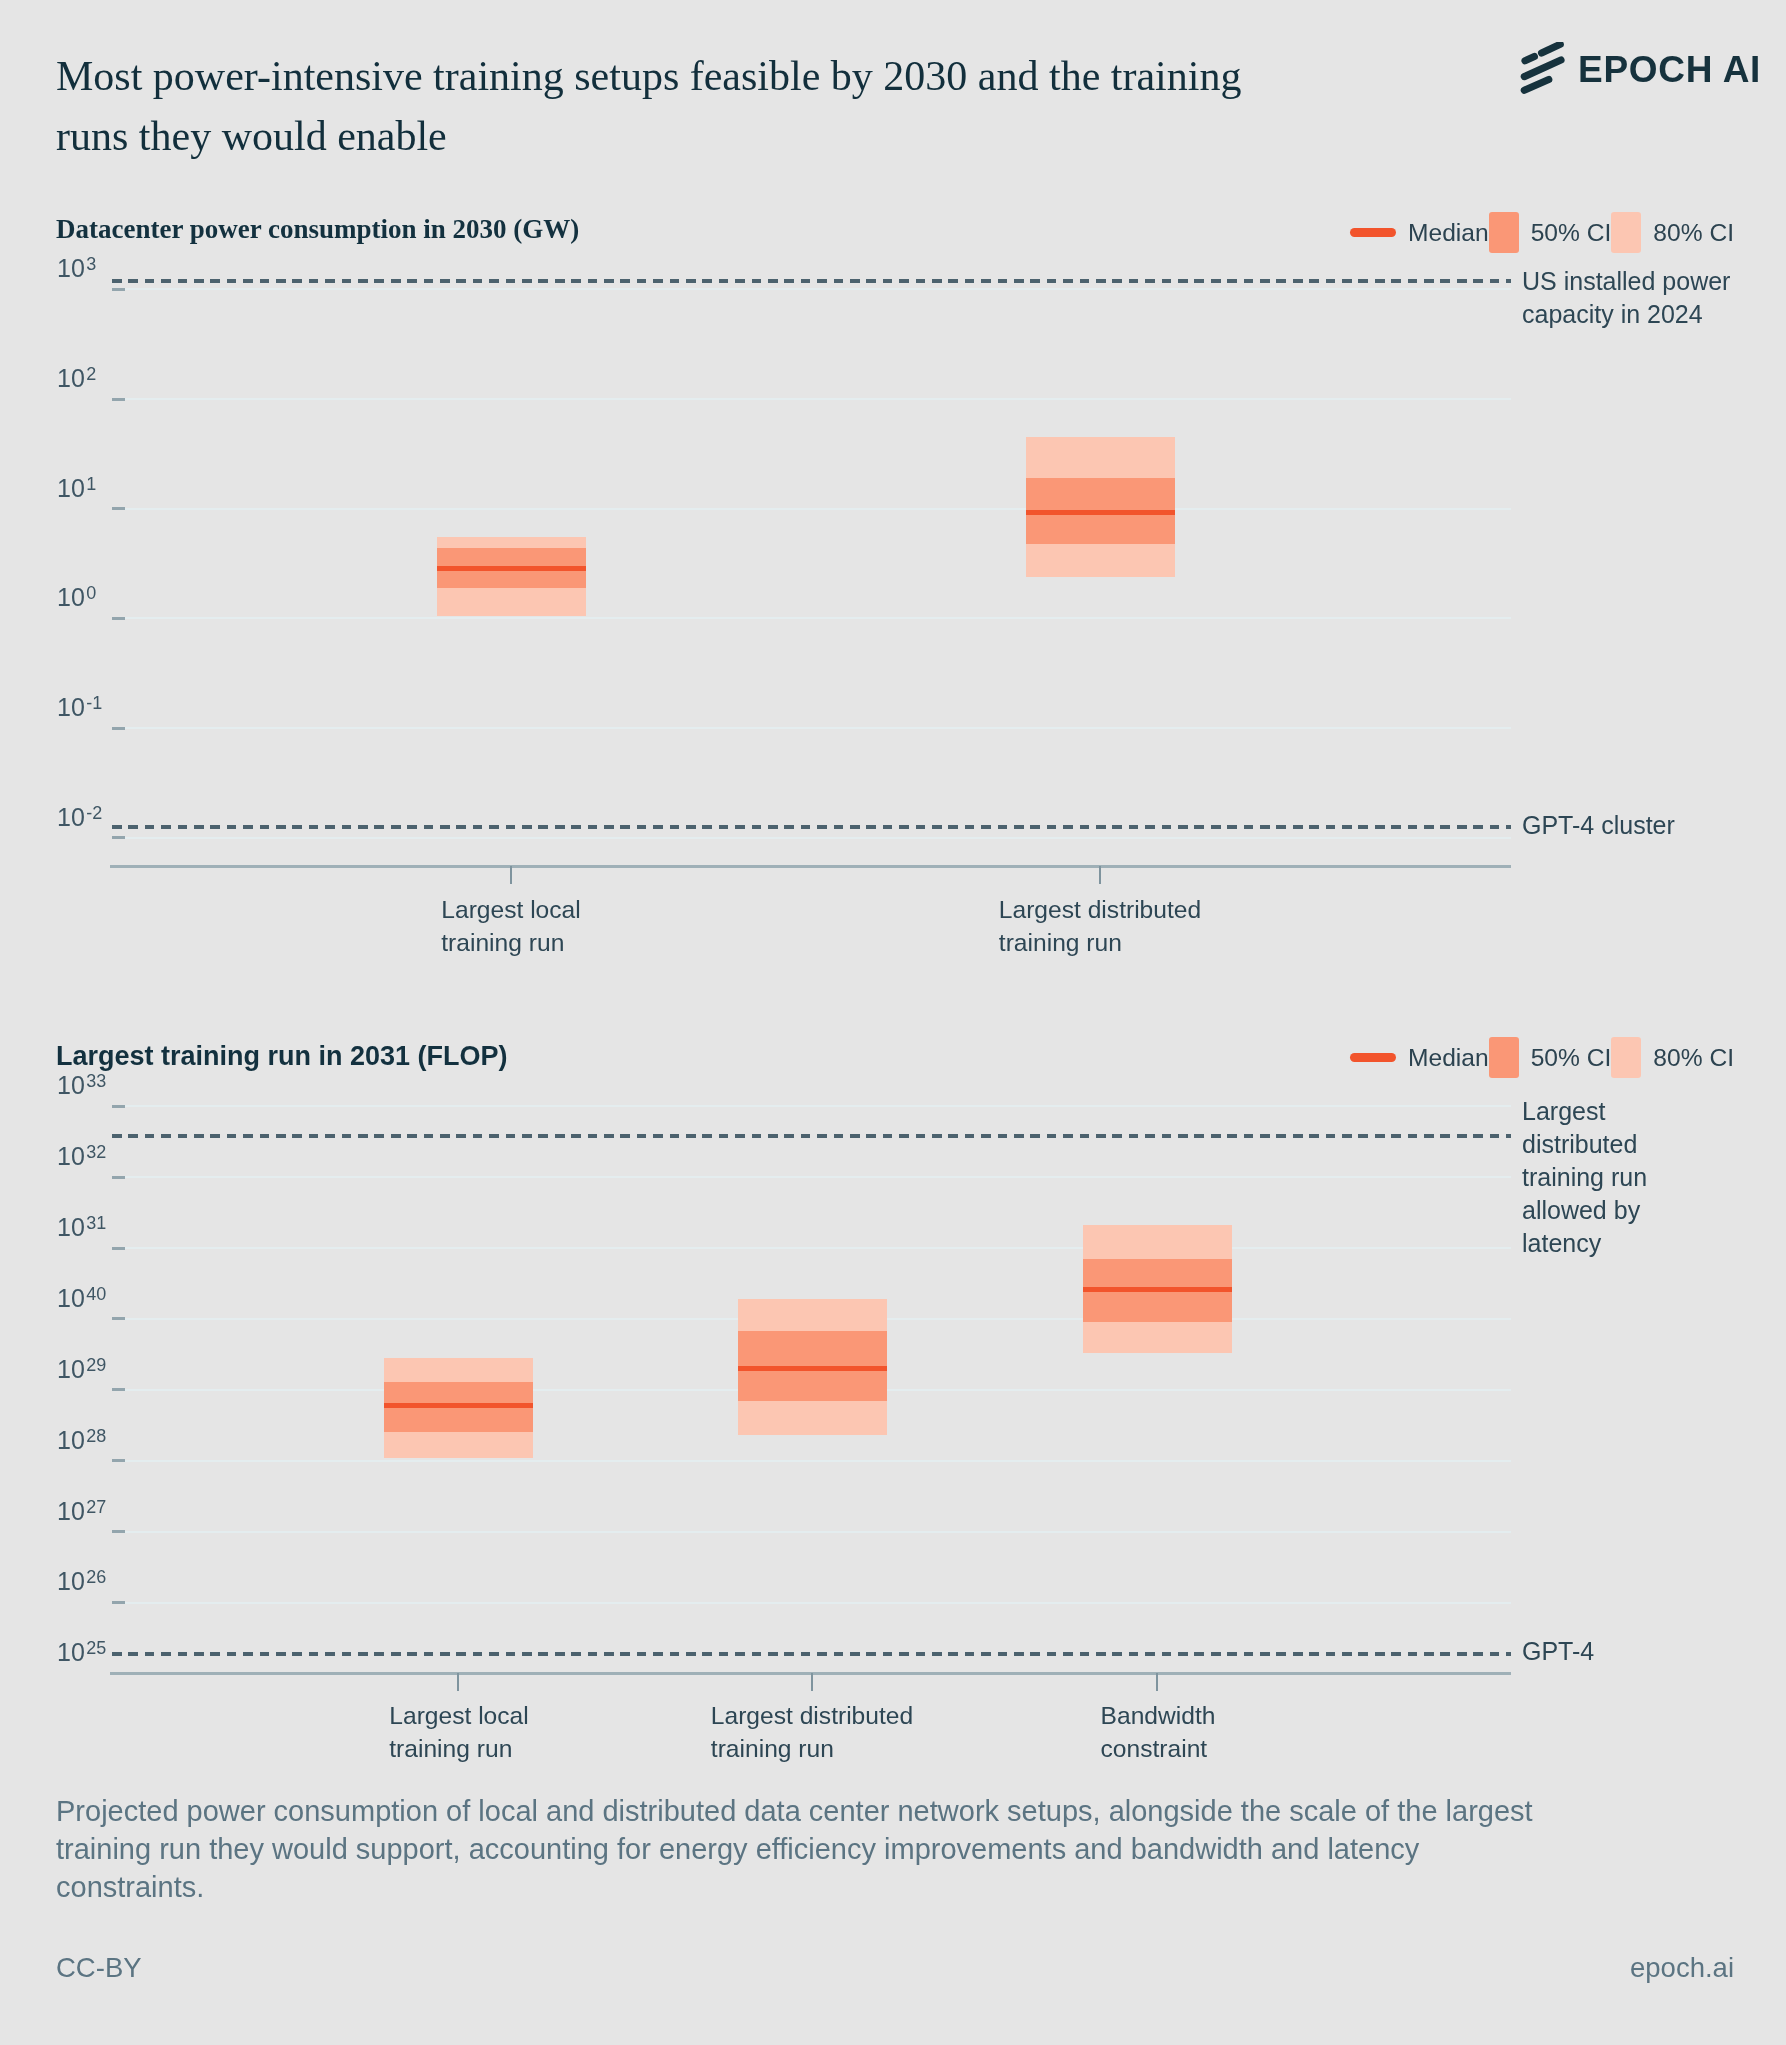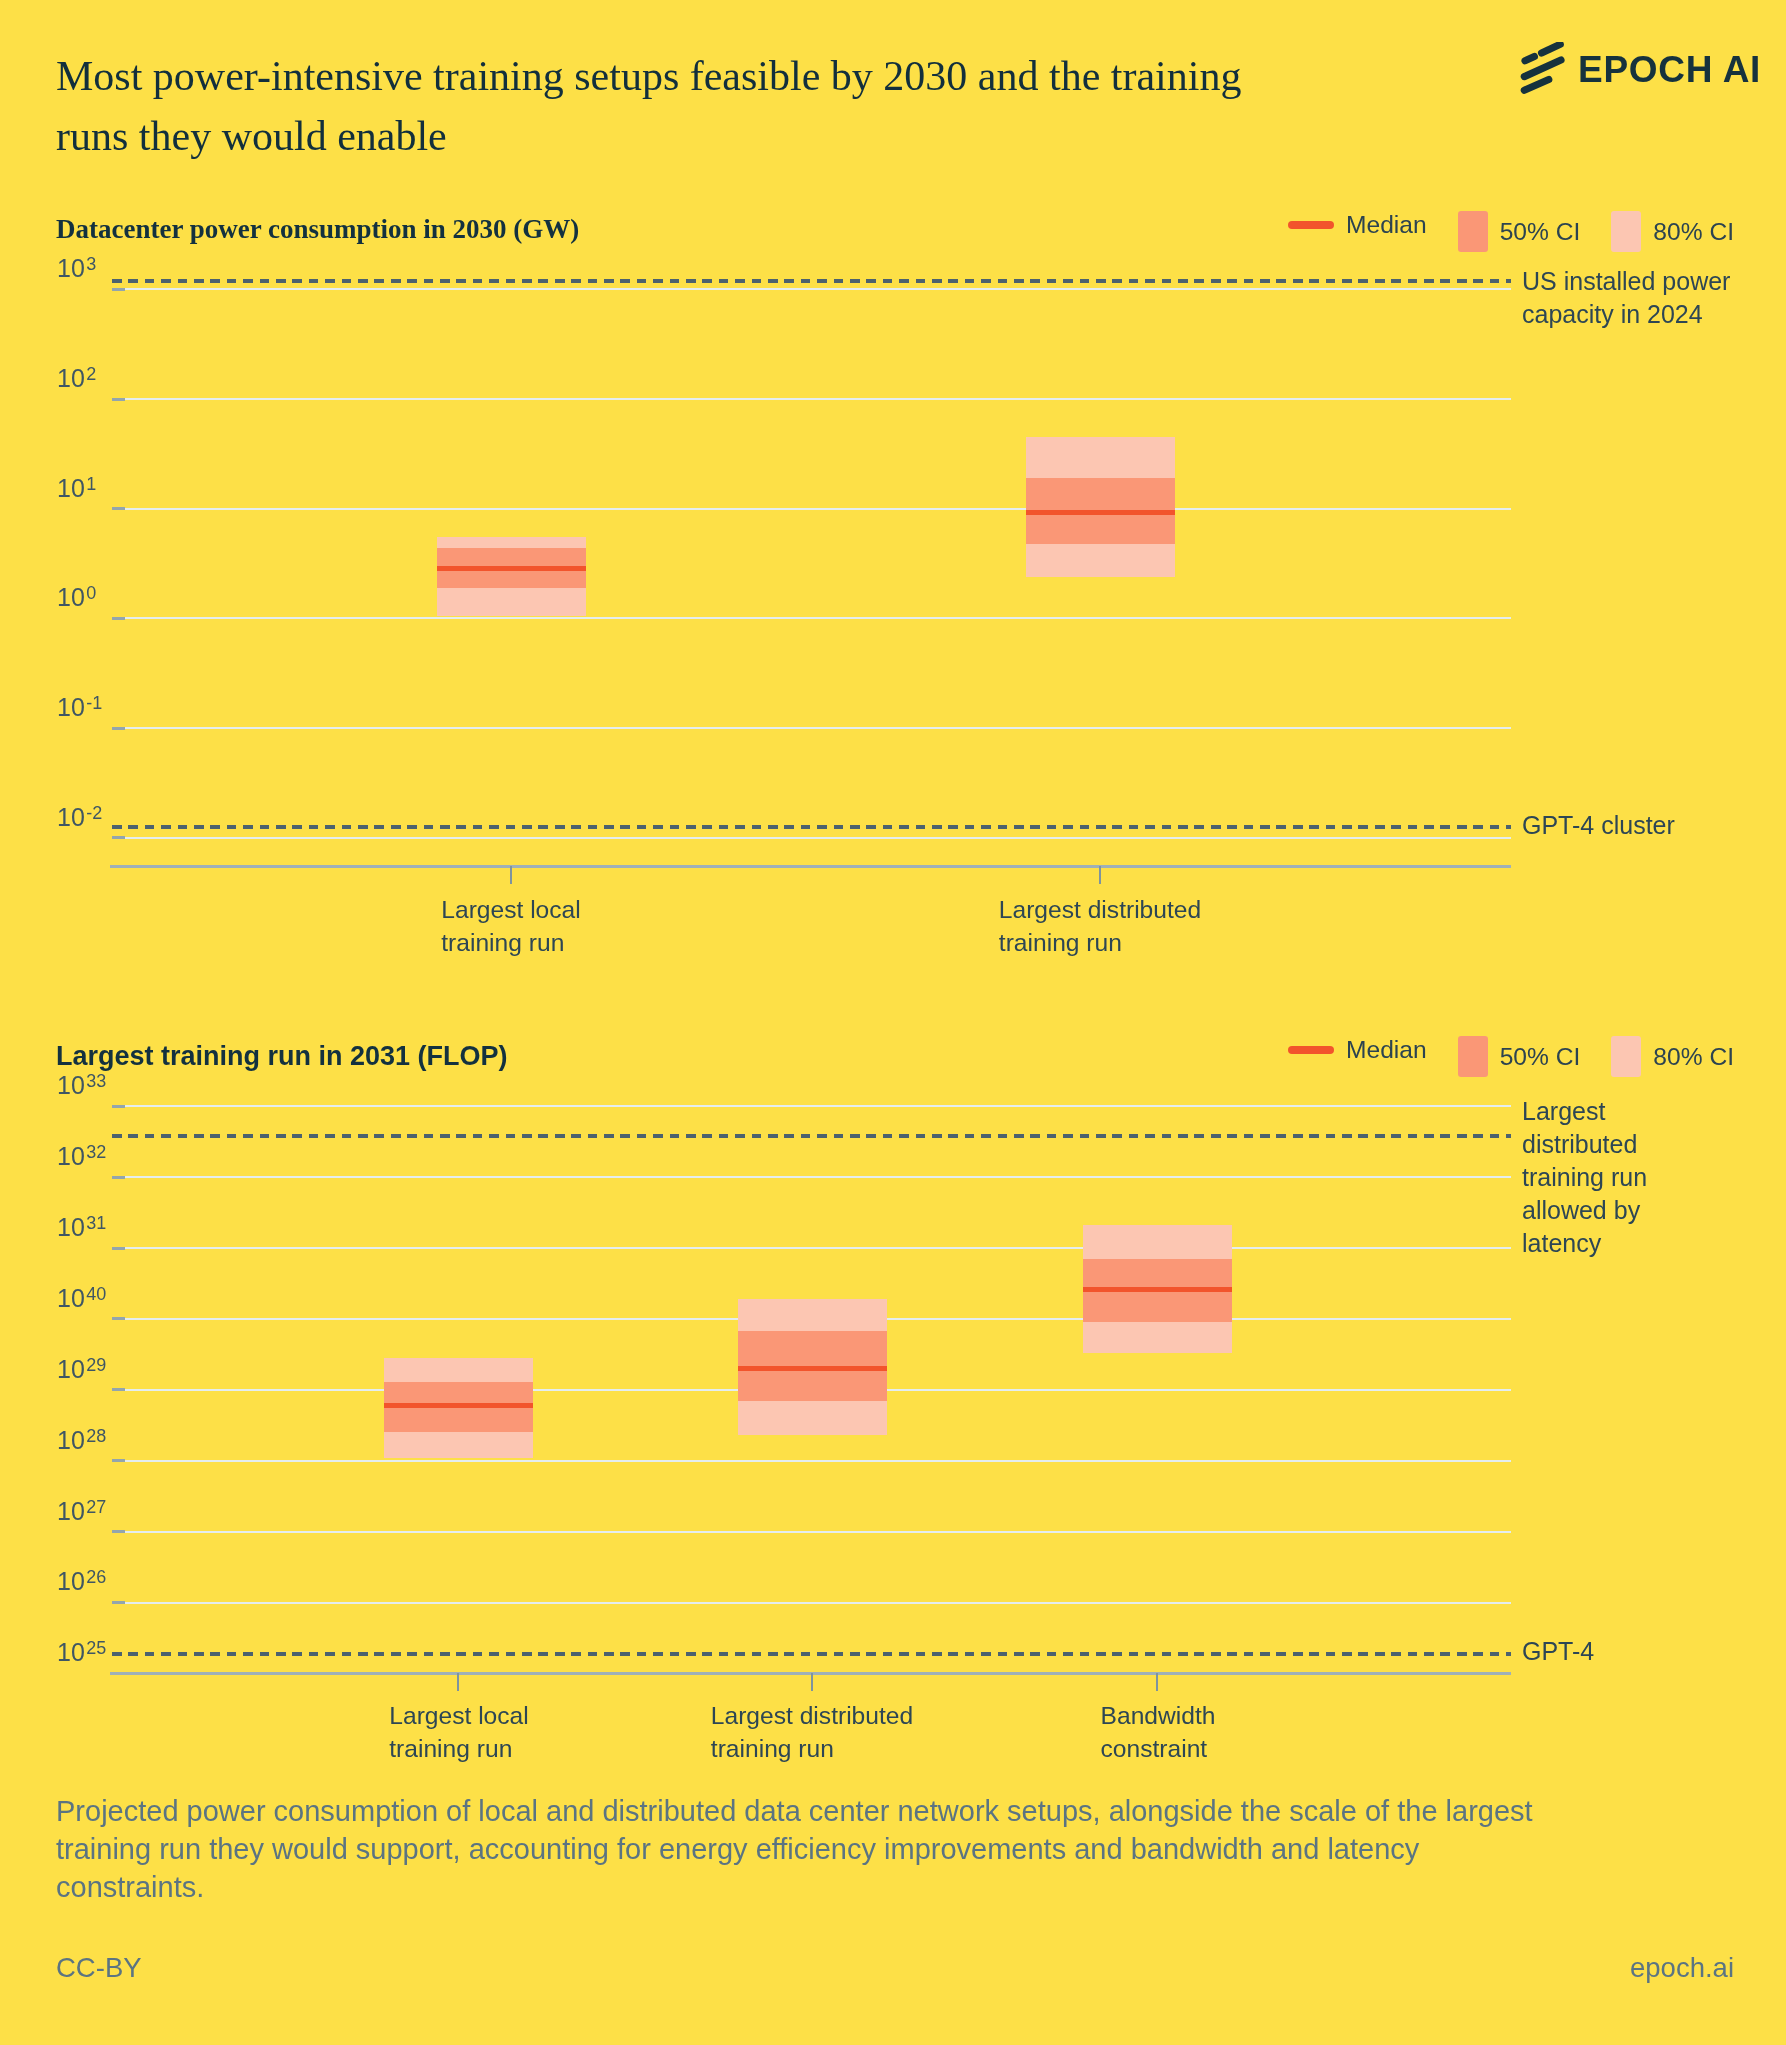--- a/index.html
+++ b/index.html
@@ -1,35 +1,35 @@
 <!DOCTYPE html>
 <html style="font-size:12px"><head>
 <meta charset="utf-8">
 <style>
   html,body{margin:0;padding:0;background:#ffffff;}
   #page{
-    position:relative;width:1786px;height:2046px;background:#fde047;overflow:hidden;
+    position:relative;width:1786px;height:2046px;background:#e5e5e5;overflow:hidden;
     font-family:"Liberation Sans", sans-serif;
     --median:#f2542c; --ci50:#fa9776; --ci80:#fcc6b2;
     --dash:#4c626e; --grid:#e4edef; --axis:#9fb0b7; --tickmark:#93a5ad;
     --axis-tick:#7f949e; --dark:#122f3c; --slate:#2d4654; --ticklabel:#3f5664; --muted:#5b7482;
   }
   .abs{position:absolute;}
   .page-title{
     left:56px;top:46px;width:1474px;
     font-family:"Liberation Serif", serif;
     font-size:42px;line-height:60px;color:var(--dark);
     white-space:pre-line;font-weight:400;
   }
   .logo{left:1520px;top:42px;display:flex;align-items:center;gap:12px;}
   .logo-text{font-size:37px;font-weight:700;color:#16323d;letter-spacing:0.7px;}
   .chart-title{
     left:56px;font-size:27px;font-weight:700;color:#13313f;line-height:31px;
   }
-  .legend{right:52px;display:flex;align-items:flex-start;gap:31px;height:43px;}
+  .legend{right:52px;display:flex;align-items:center;height:43px;}
   .legend-item{display:flex;align-items:center;gap:12px;}
   .legend-label{font-size:24.6px;color:#2c4350;}
   .sw-line{width:46px;height:8.2px;border-radius:4.5px;background:var(--median);}
   .sw-50{width:30px;height:41px;border-radius:3px;background:var(--ci50);}
   .sw-80{width:30px;height:41px;border-radius:3px;background:var(--ci80);}
   .gridline{height:2.2px;background:var(--grid);}
   .y-tickmark{height:3px;width:13.4px;background:var(--tickmark);}
   .y-tick-label{left:57px;font-size:25px;color:var(--ticklabel);}
   .y-tick-label sup{font-size:18px;position:relative;top:1.5px;margin-left:1.5px;}
   .refline{height:3.7px;background:repeating-linear-gradient(90deg,var(--dash) 0 9.7px,transparent 9.7px 16.4px);}

